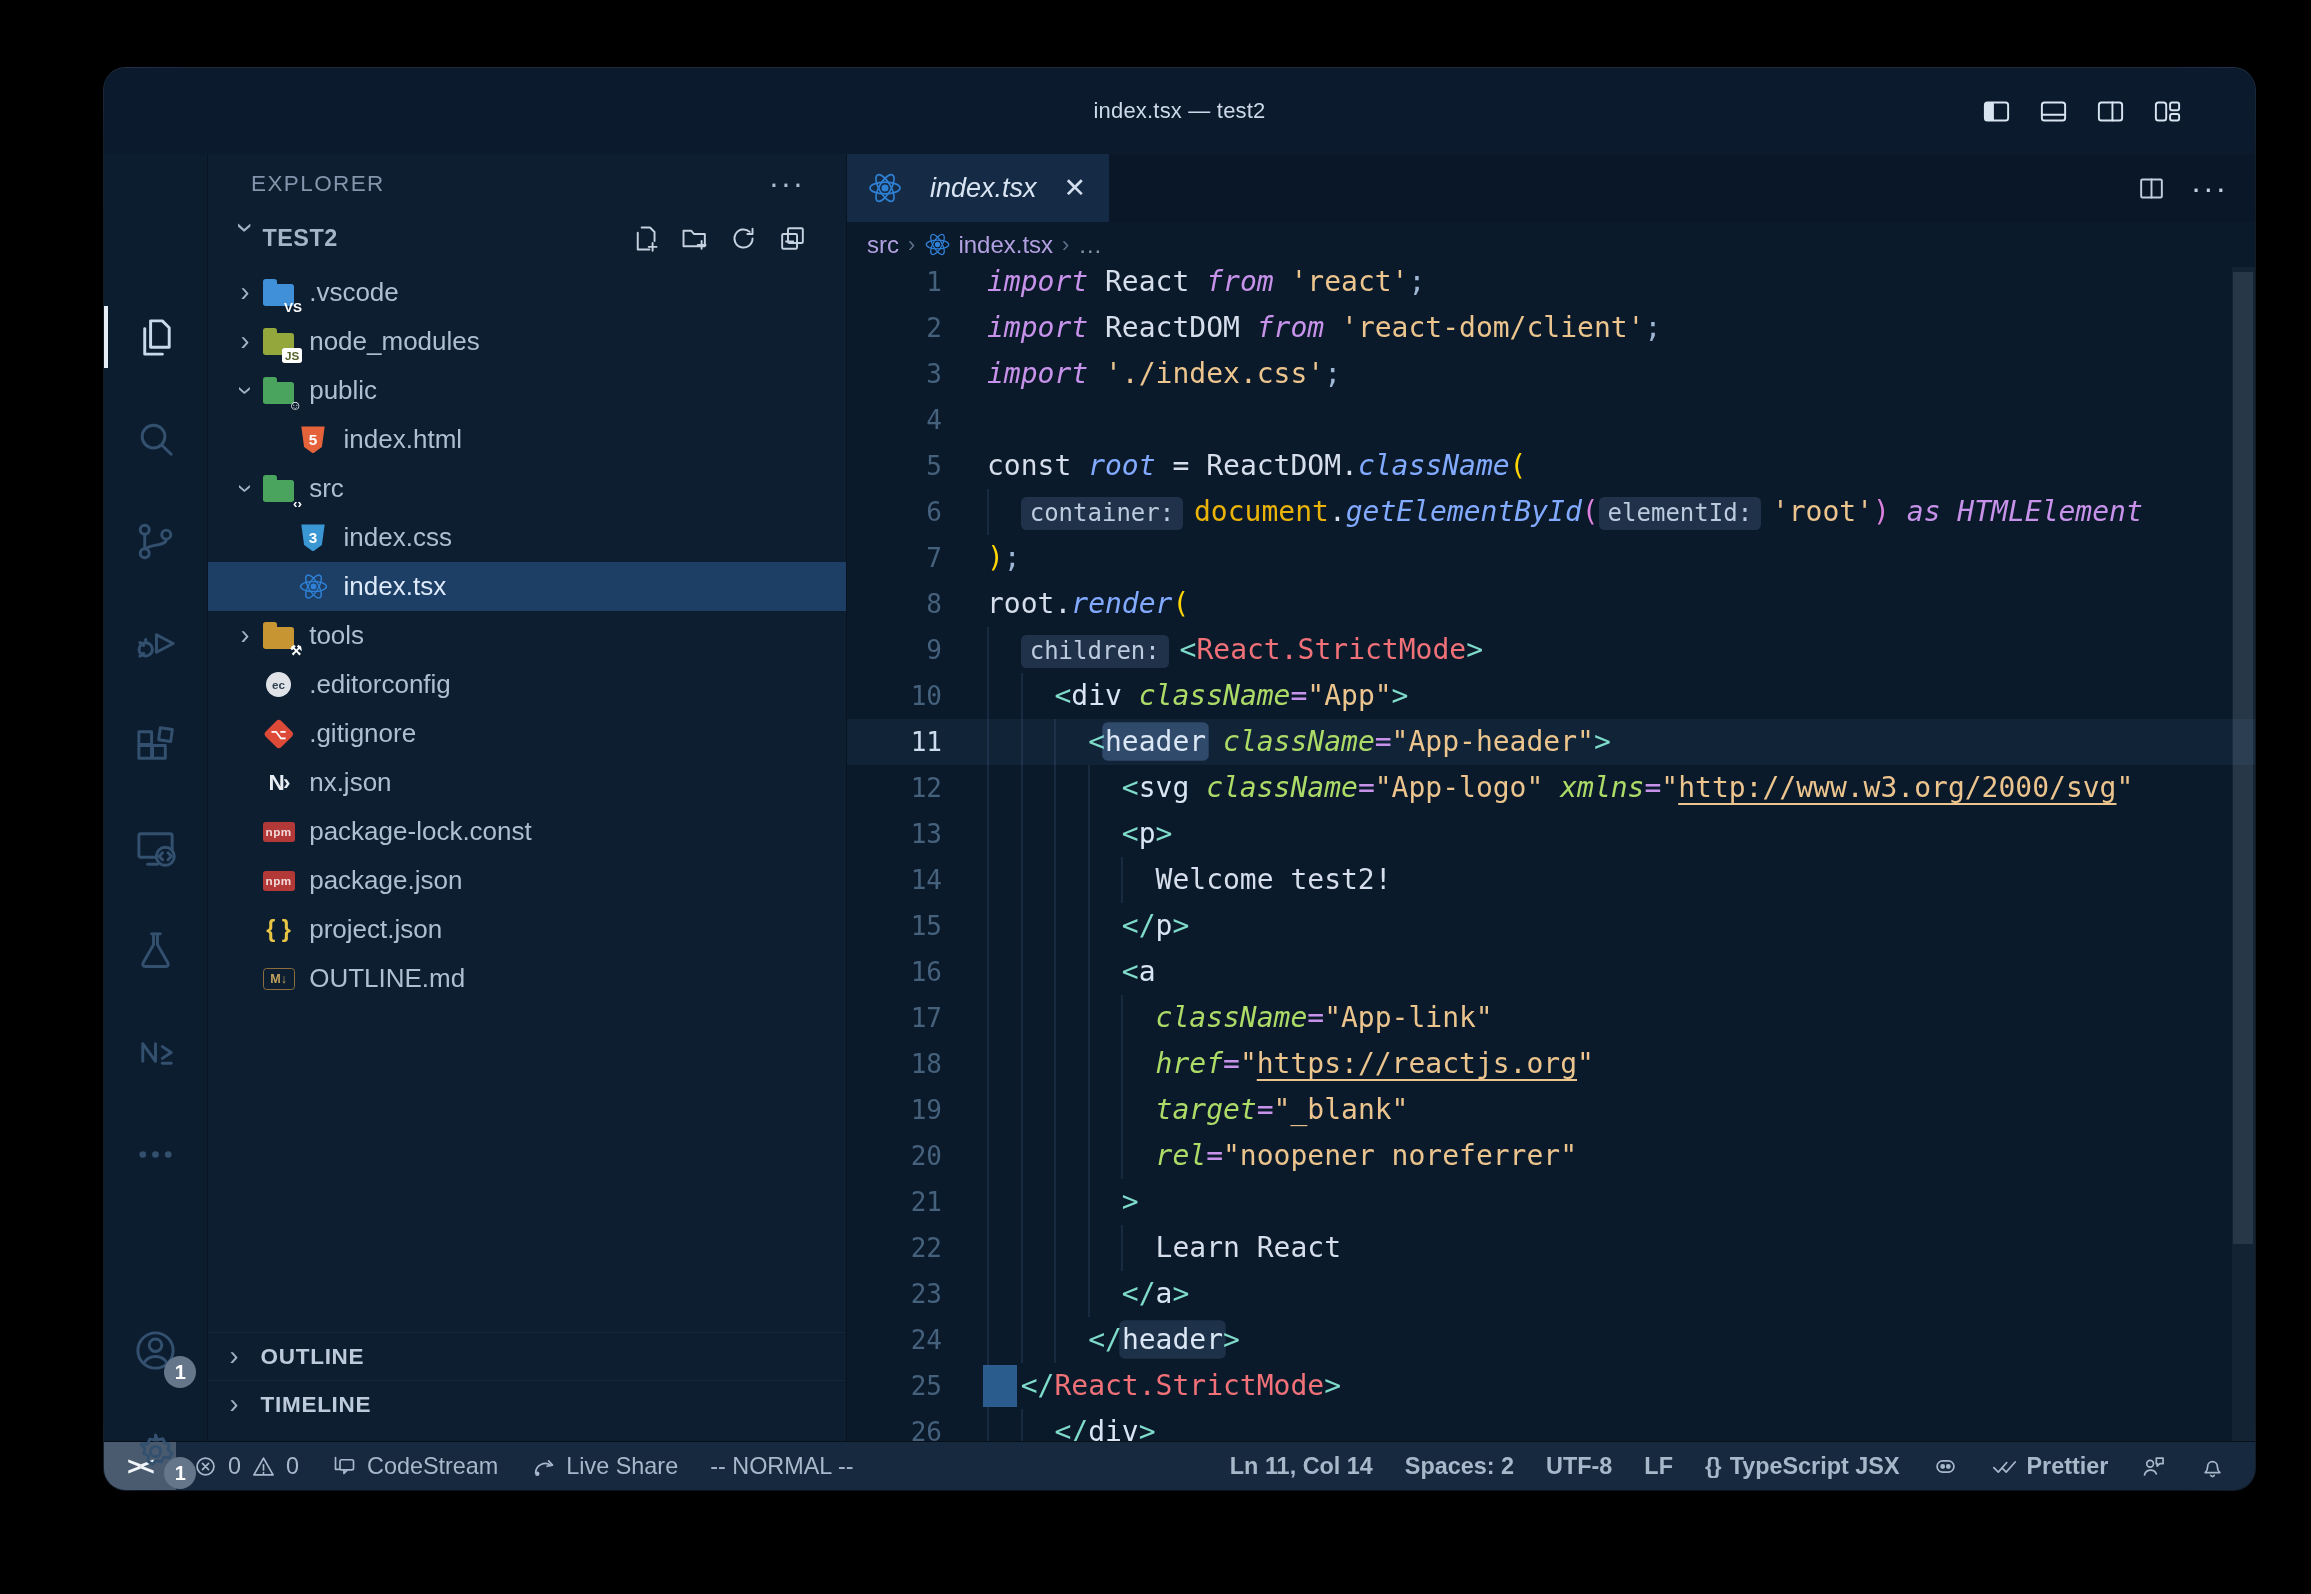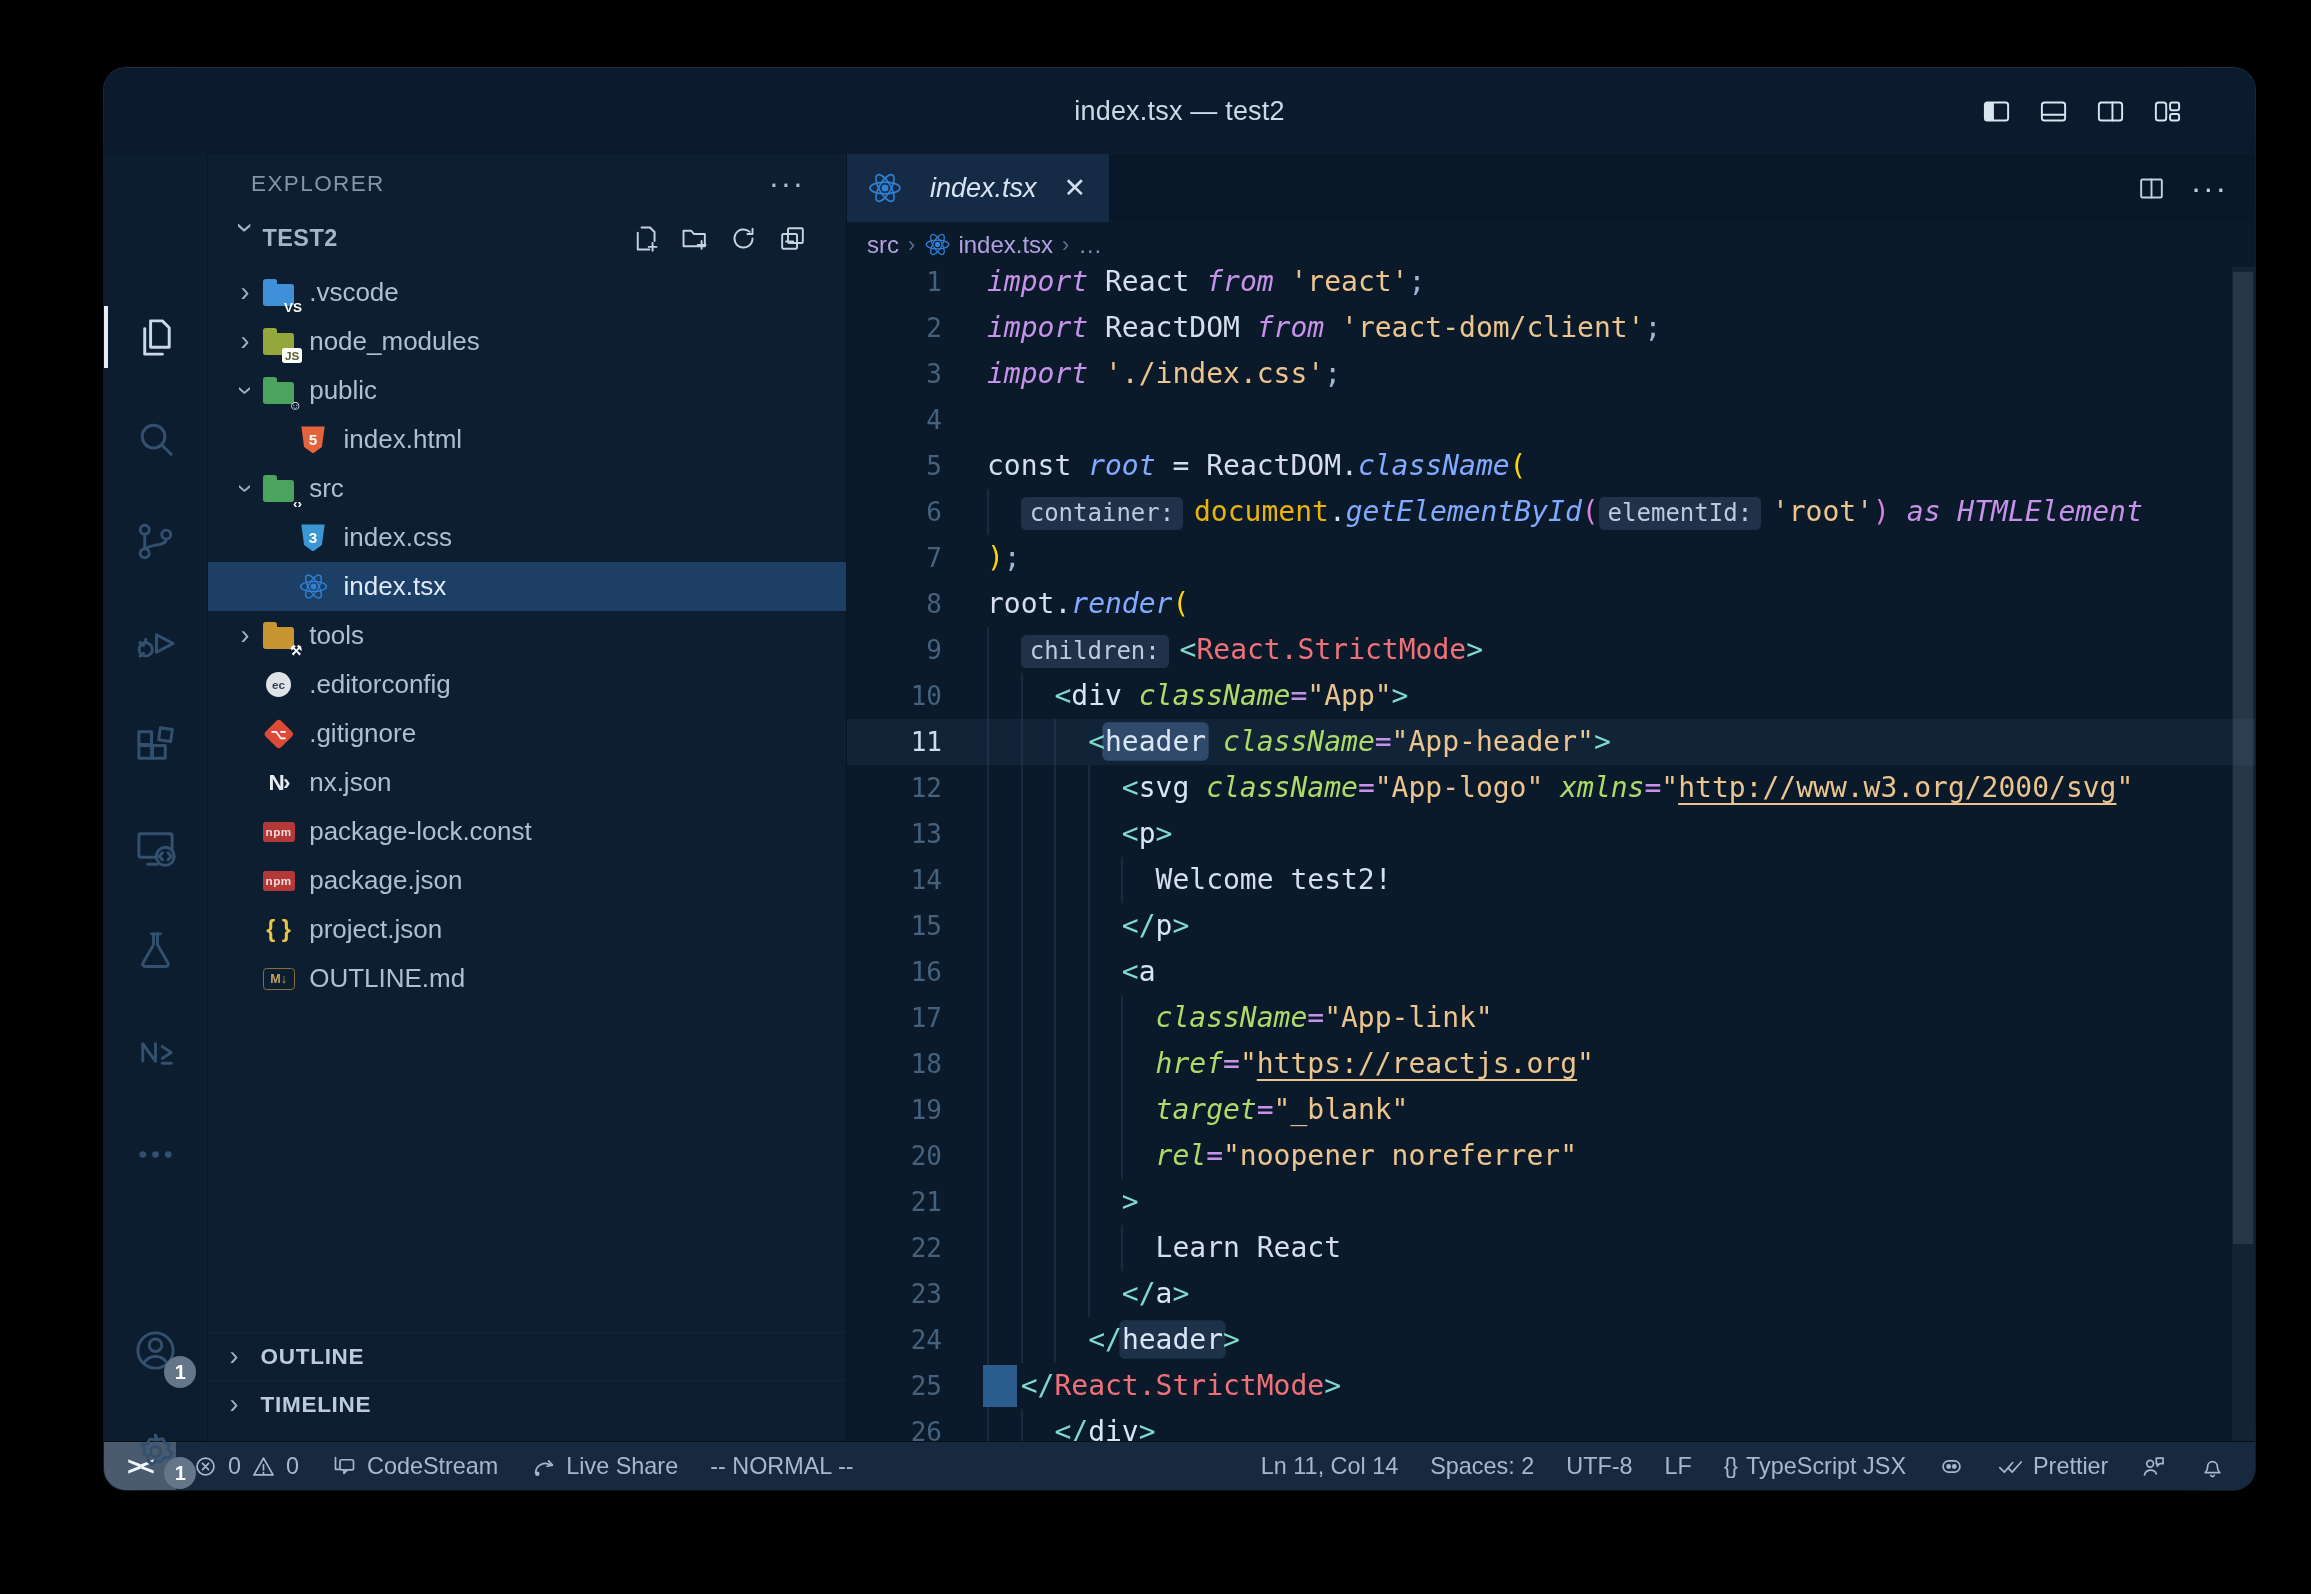--- a/index.html
+++ b/index.html
@@ -3,21 +3,21 @@
 <meta charset="utf-8">
 <style>
   html,body{margin:0;padding:0;background:#000;width:2311px;height:1595px;font-family:"Liberation Sans",sans-serif;-webkit-font-smoothing:antialiased;}
   *{box-sizing:border-box;}
   .window{position:absolute;left:104px;top:68px;width:2151px;height:1422px;background:#0c1c2e;border-radius:21.6px;overflow:hidden;box-shadow:0 36px 90px rgba(0,0,0,.85),0 0 0 0.9px #25364c;display:flex;flex-direction:column;}
   
   .titlebar{height:86px;flex:0 0 86px;position:relative;background:#0b1a2c;}
   .tl{position:absolute;top:-:0;width:20px;height:20px;border-radius:50%;}
   .titlebar .tl{top:87px;}
   .tl.red{background:#fb5f57;} .tl.yellow{background:#fcbb2f;} .tl.green{background:#27c83c;}
-  .win-title{position:absolute;left:0;right:0;top:0;height:86px;display:flex;align-items:center;justify-content:center;color:#cdd9e8;font-size:27px;letter-spacing:0.2px;}
+  .win-title{position:absolute;left:0;right:0;top:0;height:86px;display:flex;align-items:center;justify-content:center;color:#cdd9e8;font-size:22px;letter-spacing:0.2px;}
   .win-controls{position:absolute;right:72px;top:0;height:86px;display:flex;align-items:center;gap:25px;color:#d9e4f1;}
   .win-controls .wicon{width:32px;height:32px;display:flex;align-items:center;justify-content:center;}
   .wicon svg{width:31px;height:31px;}
   
   .main{flex:1;display:flex;min-height:0;}
   .activitybar{width:104px;flex:0 0 104px;background:#0d1d30;border-right:0.9px solid #091524;position:relative;}
   .ab-item{position:absolute;left:0;width:103px;height:94px;display:flex;align-items:center;justify-content:center;color:#33506f;}
   .ab-item.active{color:#c9d8ea;}
   .ab-item.active::before{content:"";position:absolute;left:0;top:16px;bottom:16px;width:3.6px;background:#e7eef7;}
   .ab-item svg{width:47px;height:47px;}
@@ -95,21 +95,21 @@
   .tk-hl1{color:#dbe7f5;background:rgba(120,167,228,.30);border-radius:2.7px;box-shadow:0 0 0 2.7px rgba(120,167,228,.30);}
   .tk-hl2{color:#dbe7f5;background:rgba(120,167,228,.17);border-radius:2.7px;box-shadow:0 0 0 2.7px rgba(120,167,228,.17);}
   .scrollbar{position:absolute;right:0;top:0;bottom:0;width:23.4px;background:rgba(190,212,236,.05);}
   .scroll-thumb{position:absolute;left:1.8px;right:1.8px;top:5.4px;height:972px;background:rgba(180,202,226,.12);}
   
   .statusbar{height:49px;flex:0 0 49px;background:#16293e;border-top:1.8px solid #071019;display:flex;align-items:center;color:#a7b8cb;font-size:23.4px;}
   .remote{width:72px;height:100%;background:#4a5b70;color:#f2f6fb;display:flex;align-items:center;justify-content:center;font-weight:bold;font-size:25px;letter-spacing:-1.8px;}
   .st-item{display:flex;align-items:center;gap:9px;padding:0 16px;height:100%;white-space:nowrap;}
   .st-item svg{width:27px;height:27px;}
   .st-left{display:flex;align-items:center;}
-  .st-right{margin-left:auto;display:flex;align-items:flex-end;padding-right:12.6px;}
+  .st-right{margin-left:auto;display:flex;align-items:flex-end;padding-right:12.6px;font-weight:bold;}
   .st-braces{font-size:22.5px;letter-spacing:-0.9px;}
 </style>
 </head>
 <body>
 
 <div class="window">
   <div class="titlebar">
     <span class="tl red" style="left:122px;top:87px;"></span>
     <span class="tl yellow" style="left:156px;top:87px;"></span>
     <span class="tl green" style="left:190px;top:87px;"></span>

